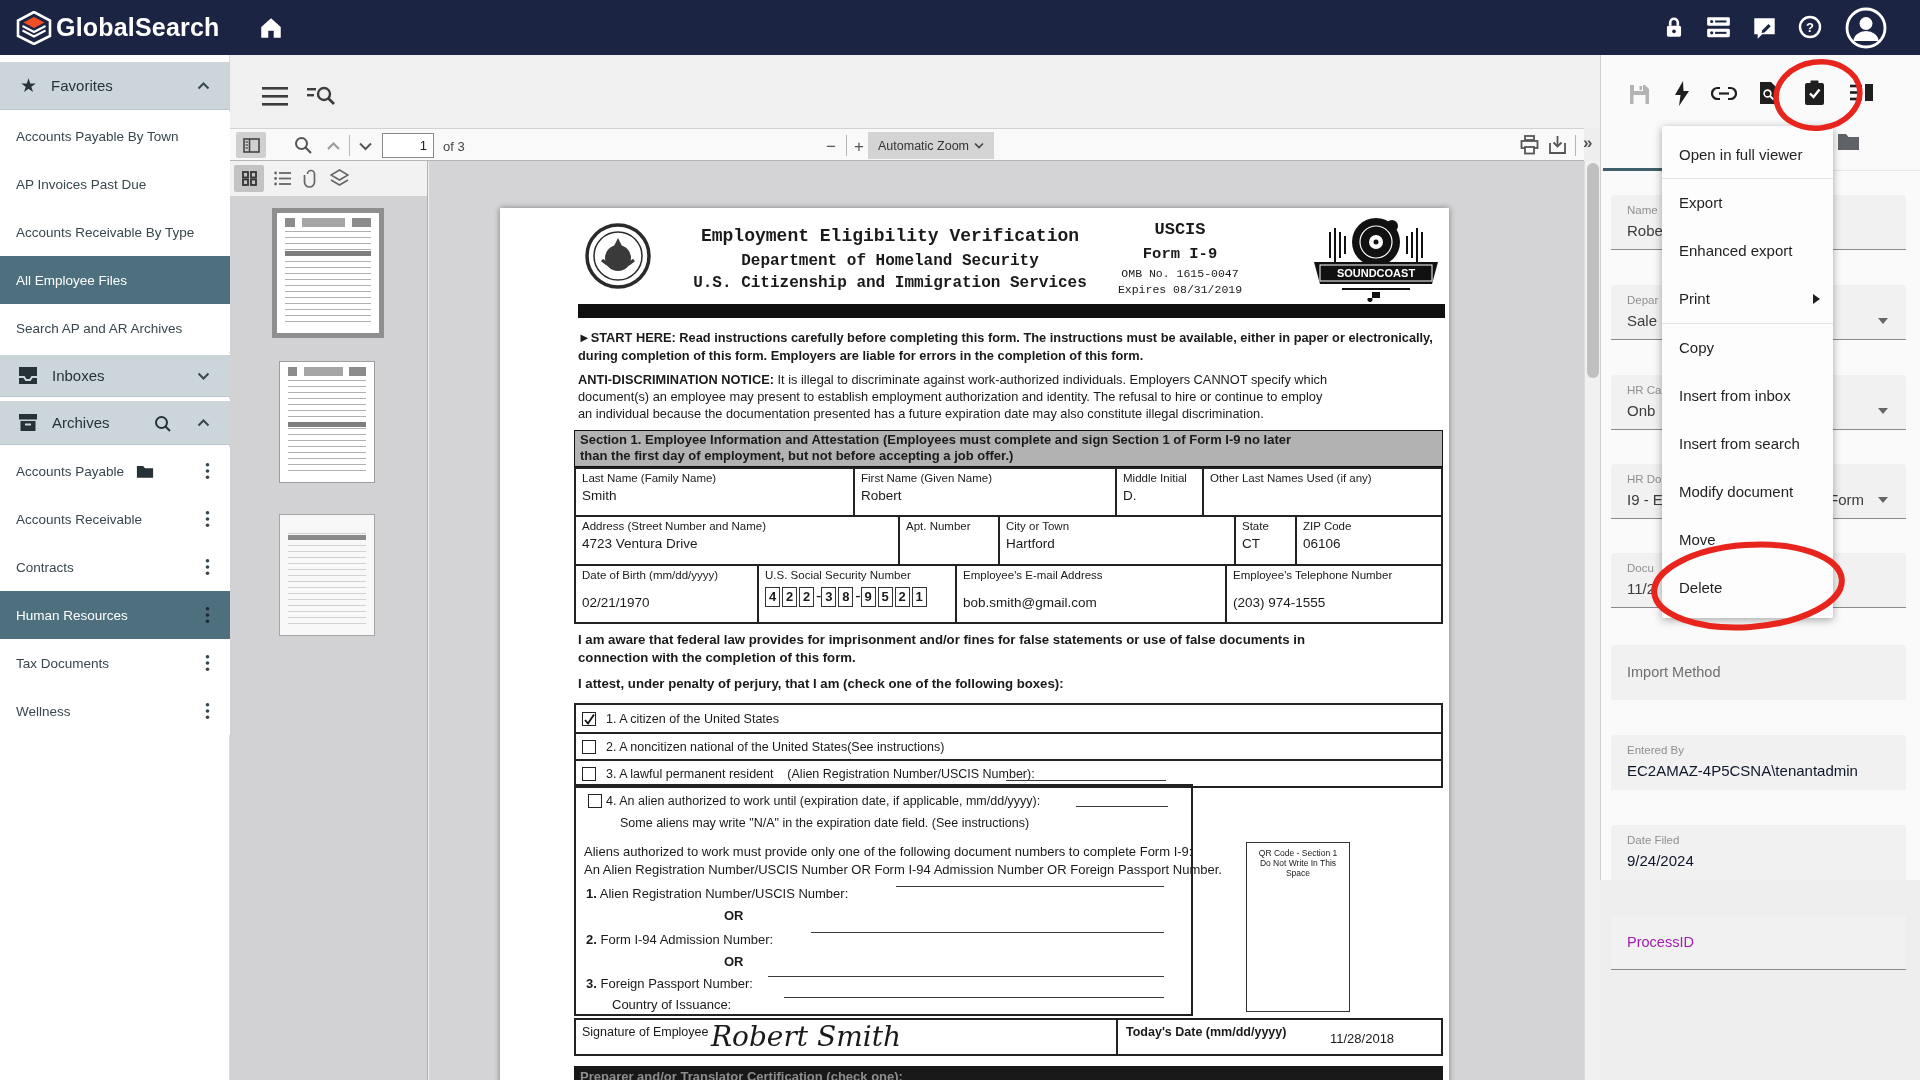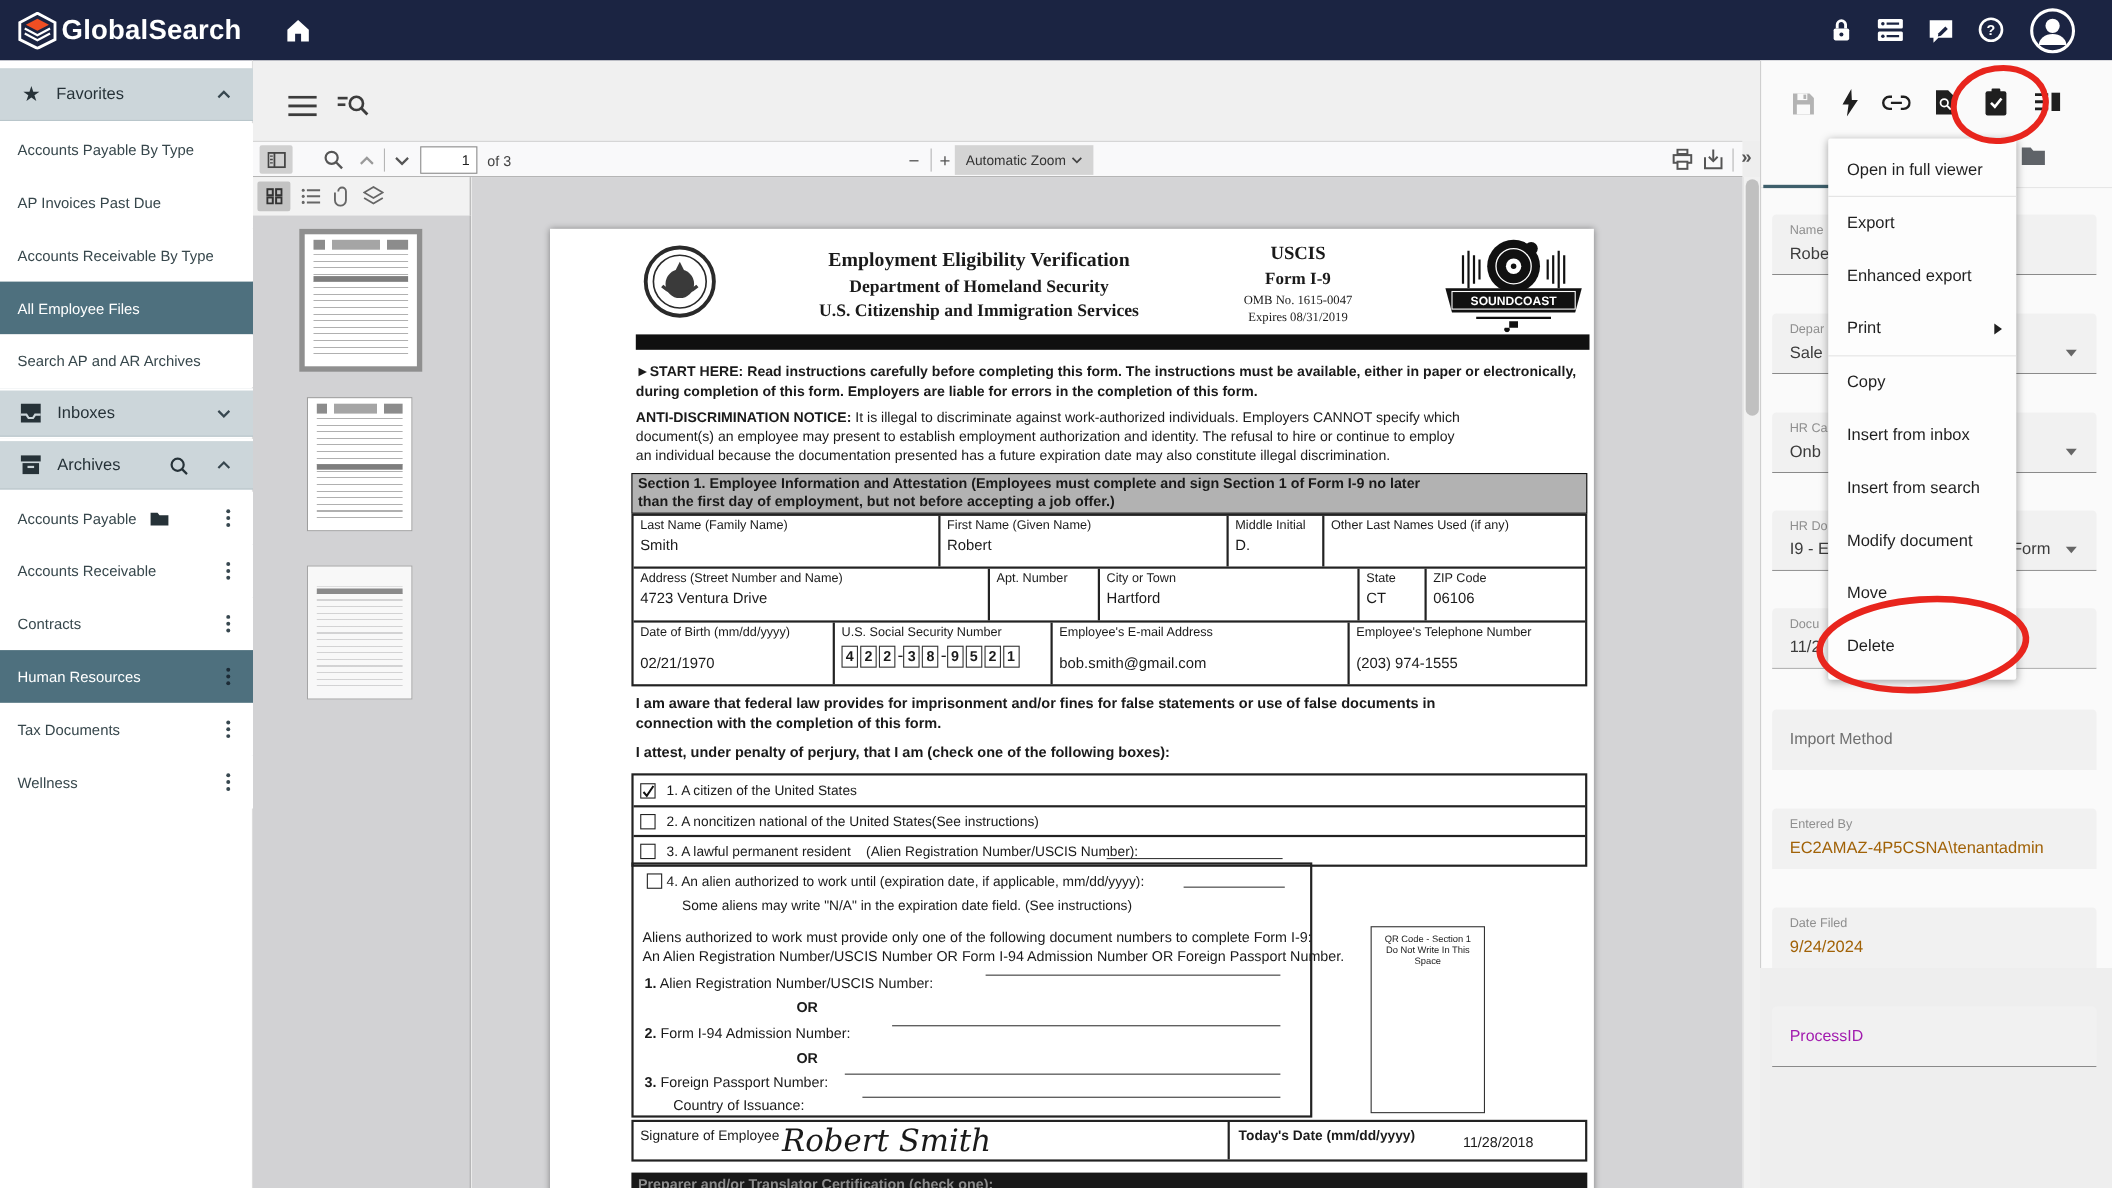--- a/index.html
+++ b/index.html
@@ -41,21 +41,21 @@
   .mini{position:absolute;inset:0;background:
     repeating-linear-gradient(#b0b0b0 0 1px, transparent 1px 6px);
     margin:18px 8px 6px 8px}
   .minihead{position:absolute;left:8px;top:5px;right:8px;height:9px;background:
     linear-gradient(90deg,#8c8c8c 0 12%,transparent 12% 20%,#a5a5a5 20% 70%,transparent 70% 78%,#8c8c8c 78% 100%)}
   .minibar{position:absolute;left:8px;right:8px;height:5px;background:#7e7e7e}
 
   
   #docarea{left:429px;top:161px;width:1155px;height:919px;background:#d4d4d6;overflow:hidden}
   #page{position:absolute;left:71px;top:47px;width:949px;height:900px;background:#fff;box-shadow:0 0 6px rgba(0,0,0,.4);color:#1a1a1a}
-  #page .serif{font-family:Liberation Serif, serif}
+  #page .serif{font-family:Liberation Mono, monospace}
   .docb{font-weight:bold}
   .doci{}
   .dline{position:absolute;white-space:nowrap}
   .s1bar{position:absolute;background:#b2b2b2;border:1px solid #111;padding:1px 5px;font-size:13px;line-height:16px}
   .ftable{position:absolute;border:2px solid #222}
   .trow{display:flex;border-top:2px solid #222}
   .trow:first-child{border-top:none}
   .tcell{border-left:2px solid #222;padding:3px 6px;overflow:hidden}
   .tcell:first-child{border-left:none}
   .tlab{font-size:11.5px;white-space:nowrap}
@@ -66,21 +66,21 @@
   .cbx{display:inline-block;width:14px;height:14px;border:1.5px solid #222;margin:0 10px 0 6px;position:relative;flex:none}
   .uline{position:absolute;border-bottom:1.5px solid #3a3a3a}
   .alien-t{position:absolute;font-size:13px;white-space:nowrap}
 
   
   #rpanel{left:1600px;top:55px;width:320px;height:825px;background:#fafafa;border-left:1px solid #cfcfcf}
   .field{position:absolute;left:10px;width:295px;height:55px;background:#f1f1f1;border-radius:4px 4px 0 0}
   .field .flab{position:absolute;left:16px;top:9px;font-size:11.5px;color:#8f8f8f;white-space:nowrap}
   .field .fval{position:absolute;left:16px;top:27px;font-size:15px;color:#3c3c3c;white-space:nowrap}
   .field.ul{border-bottom:1px solid #8a8a8a}
-  .field .fval.ro{color:#a16207}
+  .field .fval.ro{color:#0f172a}
   .caret{position:absolute;right:18px;top:33px;width:0;height:0;border-left:5px solid transparent;border-right:5px solid transparent;border-top:6px solid #666}
 
   
   #menu{left:1662px;top:126px;width:171px;height:492px;background:#fdfdfd;box-shadow:0 2px 8px rgba(0,0,0,.35);border-radius:2px;padding-top:6px;z-index:30}
   .mi{position:relative;height:48px;line-height:48px;padding-left:17px;font-size:15px;color:#1f1f1f;white-space:nowrap}
   .mi:first-child{height:46px;line-height:46px}
   .mdiv{height:0;border-top:1px solid #e3e3e3}
   .subarrow{position:absolute;right:13px;top:19px;width:0;height:0;border-top:5px solid transparent;border-bottom:5px solid transparent;border-left:7px solid #1f1f1f}
 
   svg{display:block}
@@ -133,21 +133,21 @@
   <div class="abs" id="sidebar">
     <div class="sec-head" style="top:7px;height:48px">
       <span style="font-size:19px;color:#263238;margin-left:20px">★</span>
       <span class="sec-label">Favorites</span>
       <svg class="kebab" width="13" height="9" viewBox="0 0 13 9">
           <polyline points="1.5,7 6.5,2 11.5,7" fill="none" stroke="#37474f" stroke-width="2"></polyline>
         </svg>
     </div>
 
     <div class="nav-item" style="top:57px">
-        <span class="lbl">Accounts Payable By Type</span>
+        <span class="lbl">Accounts Payable By Town</span>
       </div>
     <div class="nav-item" style="top:105px">
         <span class="lbl">AP Invoices Past Due</span>
       </div>
     <div class="nav-item" style="top:153px">
         <span class="lbl">Accounts Receivable By Type</span>
       </div>
     <div class="nav-item sel" style="top:201px">
         <span class="lbl">All Employee Files</span>
       </div>

